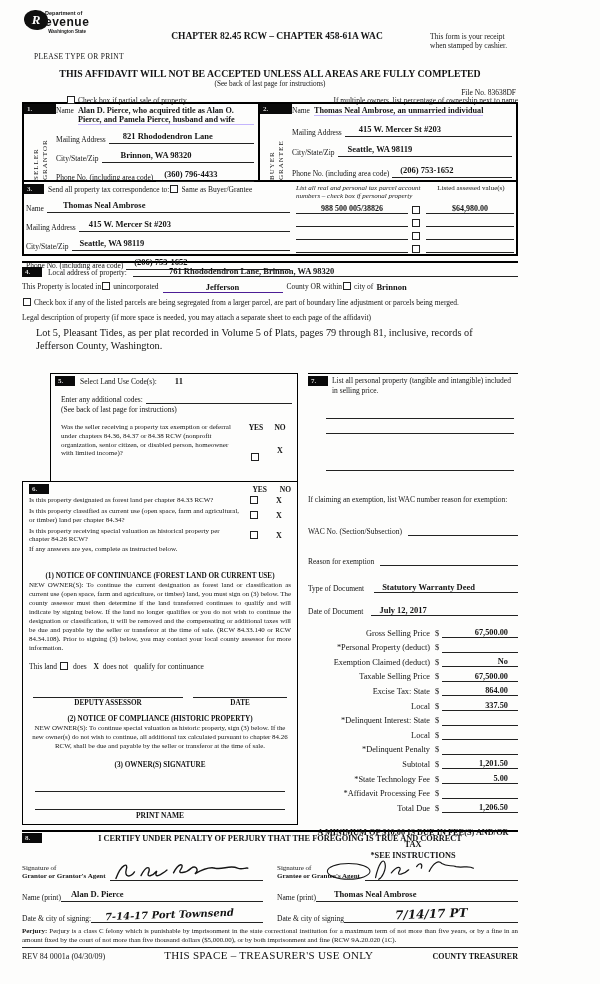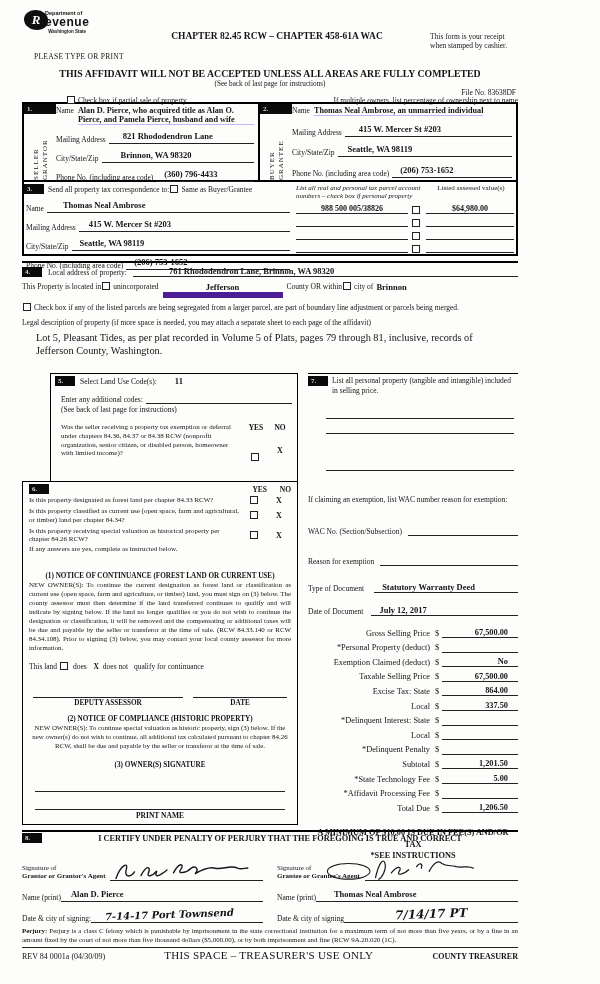--- a/index.html
+++ b/index.html
@@ -59,21 +59,21 @@
   .parcelrow { display:flex; align-items:flex-end; margin-top:3px; }
   .pnum { width:112px; border-bottom:1px solid #222; font-weight:bold; font-size:8px; text-align:center; min-height:10px;}
   .pval { flex:1; border-bottom:1px solid #222; font-weight:bold; font-size:8px; text-align:center; min-height:10px; margin-left:2px;}
 
   .thickrule { border-top:2.5px solid #000; margin-top:5px; }
 
   
   .sec4 { padding-top:3px; height:104px; }
   .s4row { display:flex; align-items:flex-end; font-size:7.5px; }
   .s4row2 { margin-top:5px; display:flex; align-items:flex-start; font-size:7.5px; }
-  .countyu { width:120px; border-bottom:6px solid #4c1d95; text-align:center; font-weight:bold; font-size:8.5px; margin:0 4px;}
+  .countyu { width:120px; border-bottom:1px solid #4c1d95; text-align:center; font-weight:bold; font-size:8.5px; margin:0 4px;}
   .legal { font-size:10.3px; line-height:1.3; margin:4px 0 0 14px; width:460px; }
   .situate { font-size:10.3px; margin:11px 0 0 14px; }
 
   
   .band57 { display:flex; margin-top:6px; height:452px; }
   .leftcol { width:276px; display:flex; flex-direction:column; }
   .sec5box { margin-left:28px; border:1.5px solid #000; border-bottom:none; height:108px; padding:2px 5px 3px 4px; }
   .sec6box { border:1.5px solid #000; flex:1; padding:2px 6px 4px 6px; display:flex; flex-direction:column; }
   .qhead { display:flex; justify-content:flex-end; font-size:7.5px; font-weight:bold; }
   .yn { width:24px; text-align:center; }

